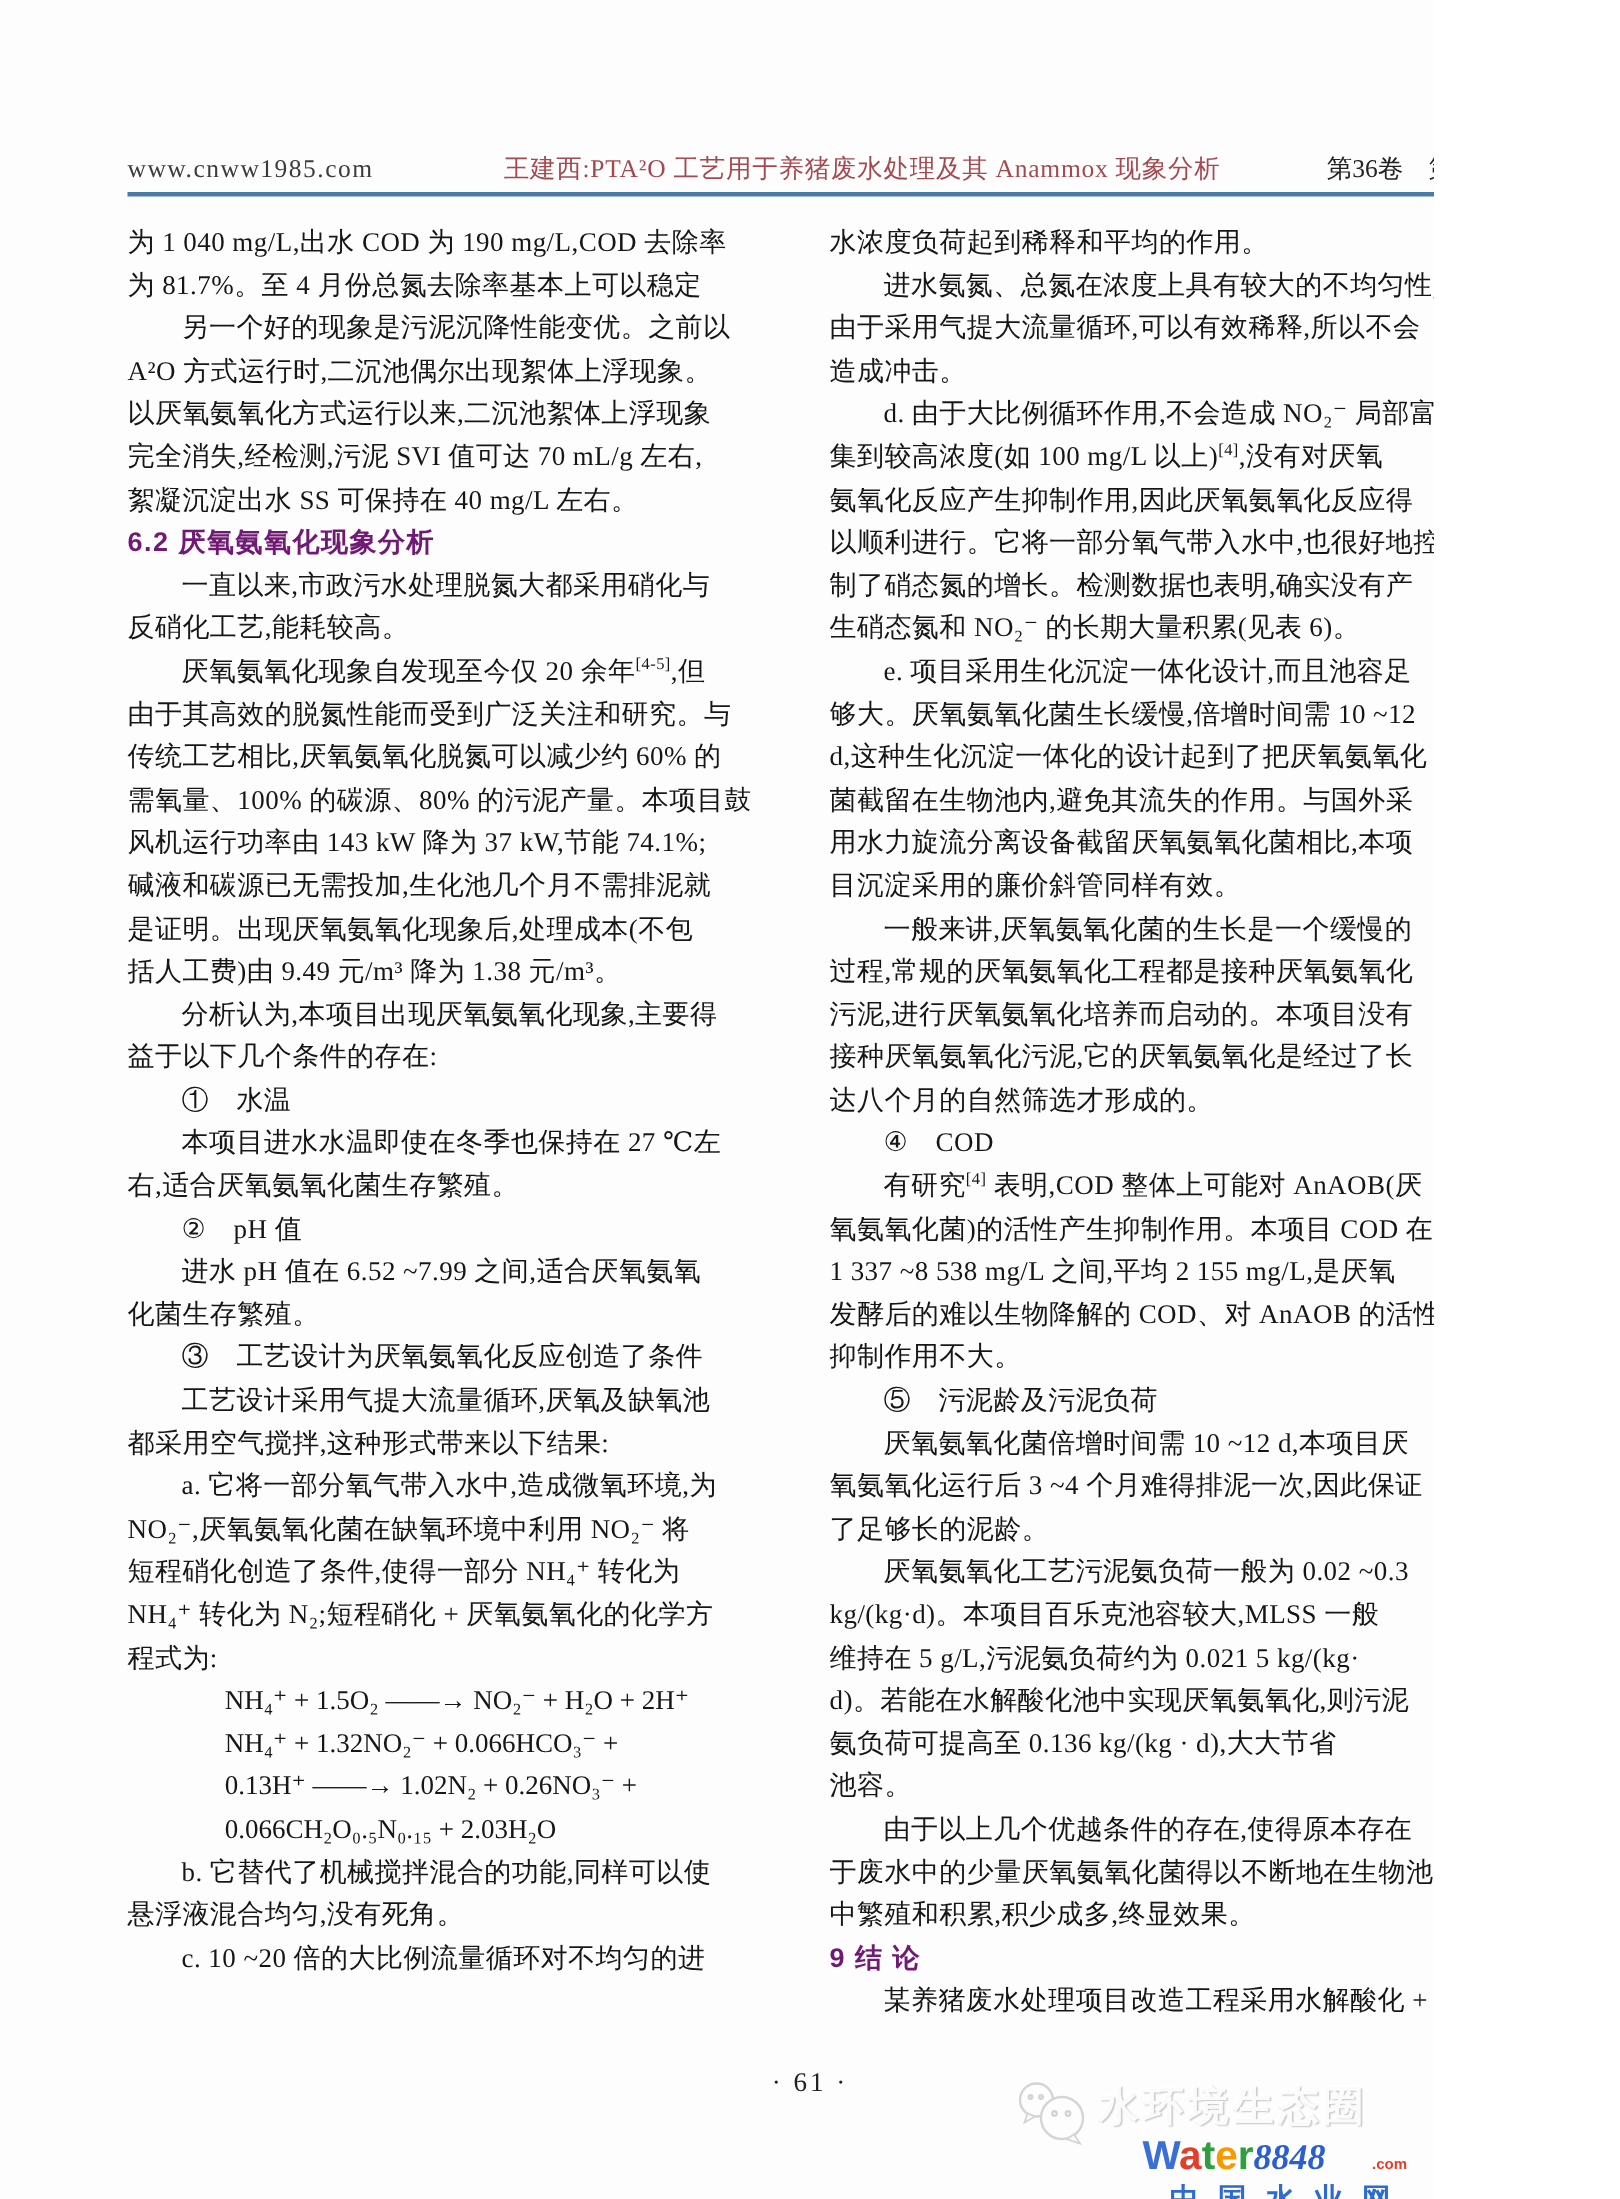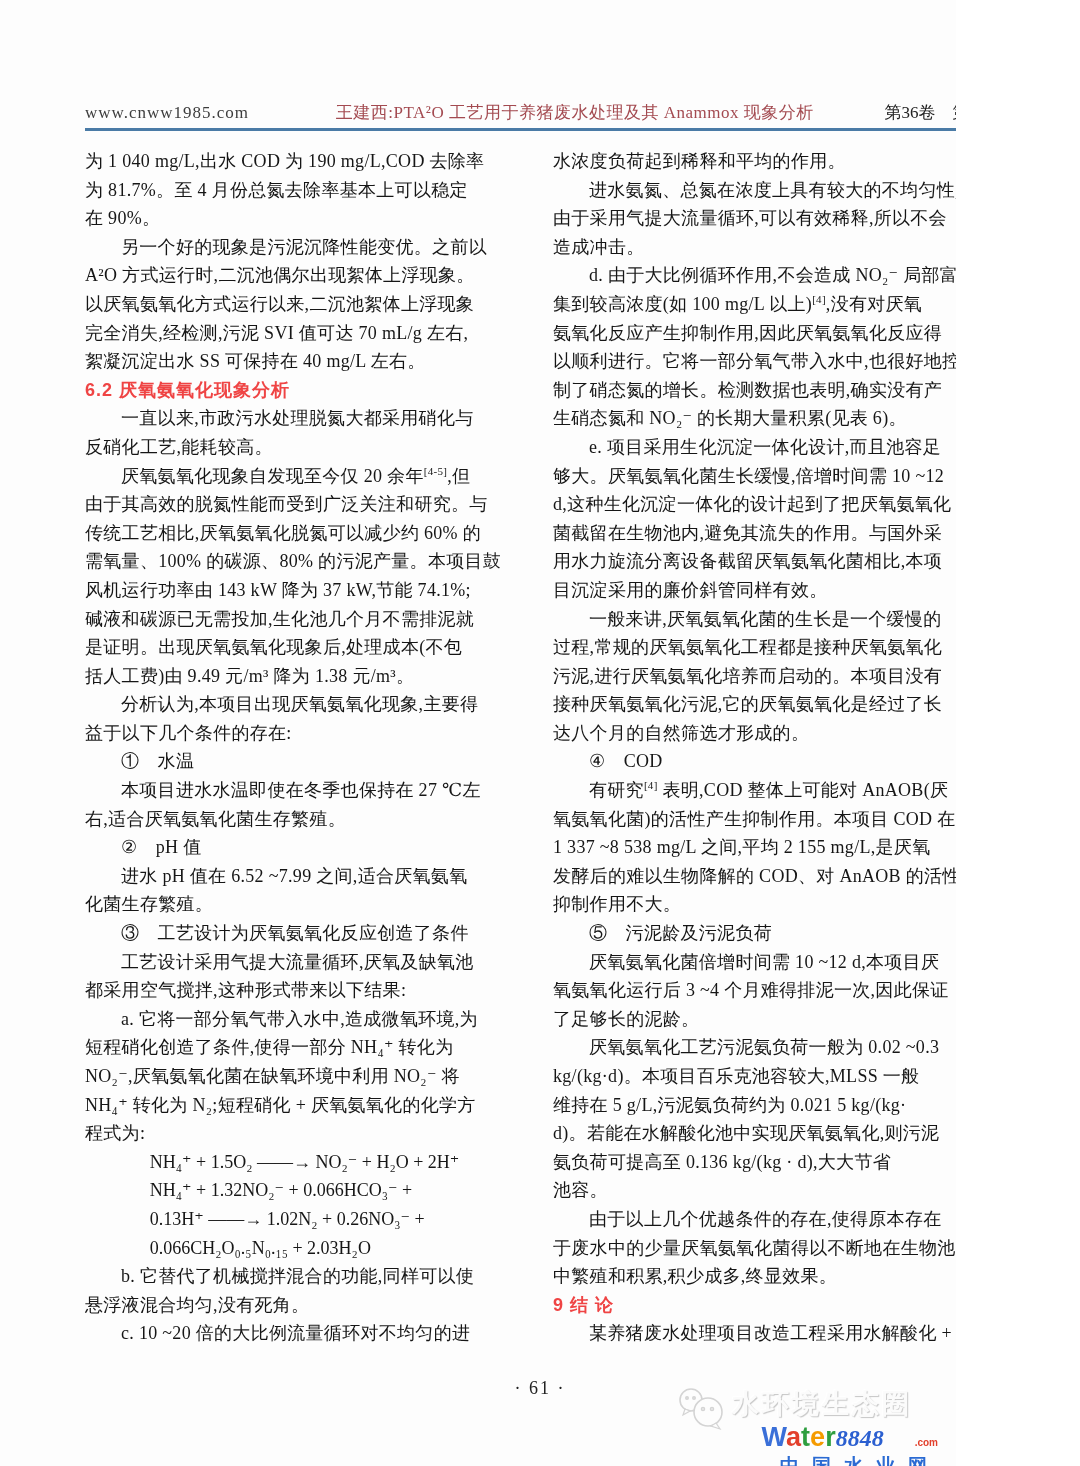--- a/index.html
+++ b/index.html
@@ -26,21 +26,21 @@
     position:absolute; top:147px; left:85px;
     display:flex; gap:16px;
   }
   .col { width:452px; }
   .line {
     font-size:18px; line-height:28.6px; height:28.6px;
     white-space:nowrap; letter-spacing:0.3px; color:#161616;
   }
   .line.para { text-indent:2em; }
   .line.h {
-    color:#ef4444; font-family:"Liberation Sans","DejaVu Sans",sans-serif;
+    color:#701a75; font-family:"Liberation Sans","DejaVu Sans",sans-serif;
     font-weight:600; letter-spacing:1px;
   }
   .line.eq { padding-left:3.6em; letter-spacing:0; }
   .line sup { font-size:11px; line-height:0; }
   .footer {
     position:absolute; top:1378px; left:0; width:1080px;
     text-align:center; font-size:18px; color:#222; letter-spacing:2px;
   }
   .watermark {
     position:absolute; right:12px; top:1386px; width:268px;
@@ -75,21 +75,20 @@
     <span class="issue">第36卷　第8期</span>
   </div>
 
   <div class="rule"></div>
 
   <div class="columns">
     <div class="col">
 
     <div class="line cont">为 1 040 mg/L,出水 COD 为 190 mg/L,COD 去除率</div>
         <div class="line cont">为 81.7%。至 4 月份总氮去除率基本上可以稳定</div>
-        <div class="line cont">在 90%。</div>
         <div class="line para">另一个好的现象是污泥沉降性能变优。之前以</div>
         <div class="line cont">A²O 方式运行时,二沉池偶尔出现絮体上浮现象。</div>
         <div class="line cont">以厌氧氨氧化方式运行以来,二沉池絮体上浮现象</div>
         <div class="line cont">完全消失,经检测,污泥 SVI 值可达 70 mL/g 左右,</div>
         <div class="line cont">絮凝沉淀出水 SS 可保持在 40 mg/L 左右。</div>
         <div class="line h">6.2  厌氧氨氧化现象分析</div>
         <div class="line para">一直以来,市政污水处理脱氮大都采用硝化与</div>
         <div class="line cont">反硝化工艺,能耗较高。</div>
         <div class="line para">厌氧氨氧化现象自发现至今仅 20 余年<sup>[4-5]</sup>,但</div>
         <div class="line cont">由于其高效的脱氮性能而受到广泛关注和研究。与</div>
@@ -104,22 +103,22 @@
         <div class="line para">①　水温</div>
         <div class="line para">本项目进水水温即使在冬季也保持在 27 ℃左</div>
         <div class="line cont">右,适合厌氧氨氧化菌生存繁殖。</div>
         <div class="line para">②　pH 值</div>
         <div class="line para">进水 pH 值在 6.52 ~7.99 之间,适合厌氧氨氧</div>
         <div class="line cont">化菌生存繁殖。</div>
         <div class="line para">③　工艺设计为厌氧氨氧化反应创造了条件</div>
         <div class="line para">工艺设计采用气提大流量循环,厌氧及缺氧池</div>
         <div class="line cont">都采用空气搅拌,这种形式带来以下结果:</div>
         <div class="line para">a. 它将一部分氧气带入水中,造成微氧环境,为</div>
+        <div class="line cont">NO₂⁻,厌氧氨氧化菌在缺氧环境中利用 NO₂⁻ 将</div>
         <div class="line cont">短程硝化创造了条件,使得一部分 NH₄⁺ 转化为</div>
-        <div class="line cont">NO₂⁻,厌氧氨氧化菌在缺氧环境中利用 NO₂⁻ 将</div>
         <div class="line cont">NH₄⁺ 转化为 N₂;短程硝化 + 厌氧氨氧化的化学方</div>
         <div class="line cont">程式为:</div>
         <div class="line eq">NH₄⁺ + 1.5O₂ ——→ NO₂⁻ + H₂O + 2H⁺</div>
         <div class="line eq">NH₄⁺ + 1.32NO₂⁻ + 0.066HCO₃⁻ +</div>
         <div class="line eq">0.13H⁺ ——→ 1.02N₂ + 0.26NO₃⁻ +</div>
         <div class="line eq">0.066CH₂O₀.₅N₀.₁₅ + 2.03H₂O</div>
         <div class="line para">b. 它替代了机械搅拌混合的功能,同样可以使</div>
         <div class="line cont">悬浮液混合均匀,没有死角。</div>
         <div class="line para">c. 10 ~20 倍的大比例流量循环对不均匀的进</div>
       </div>

